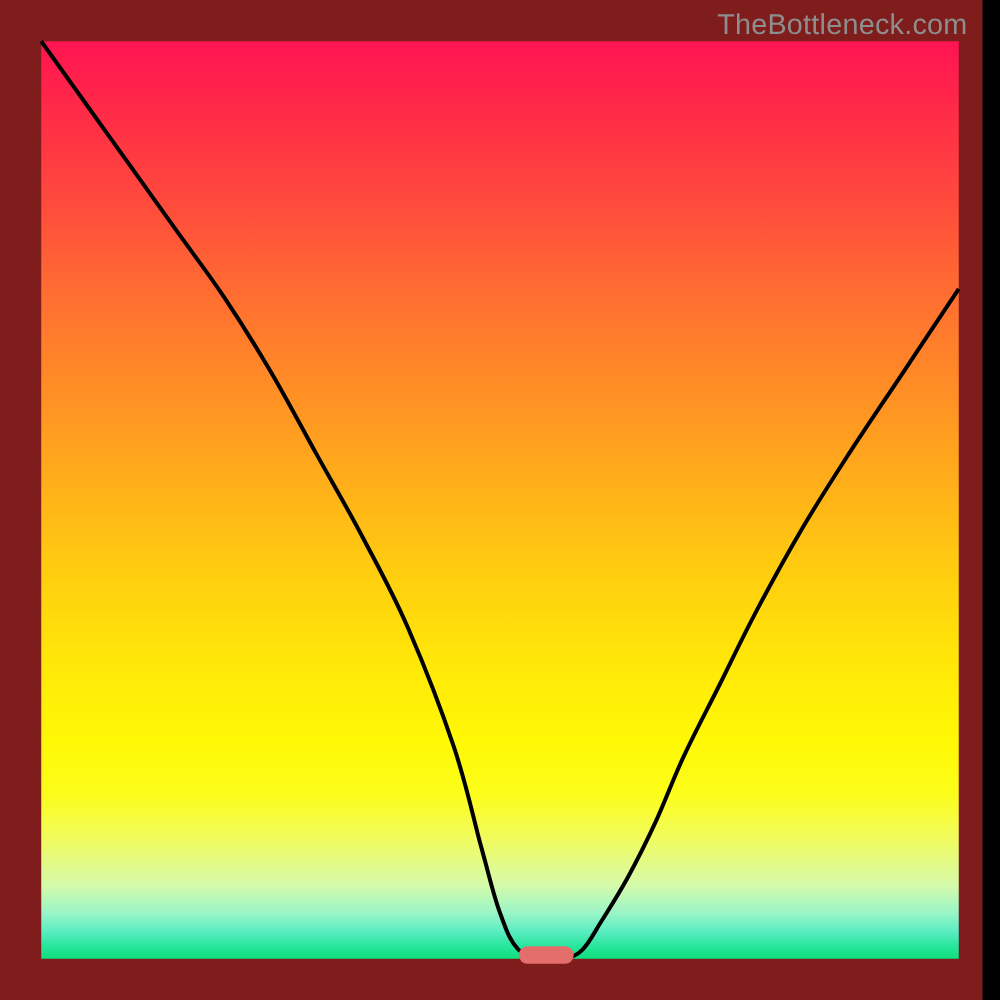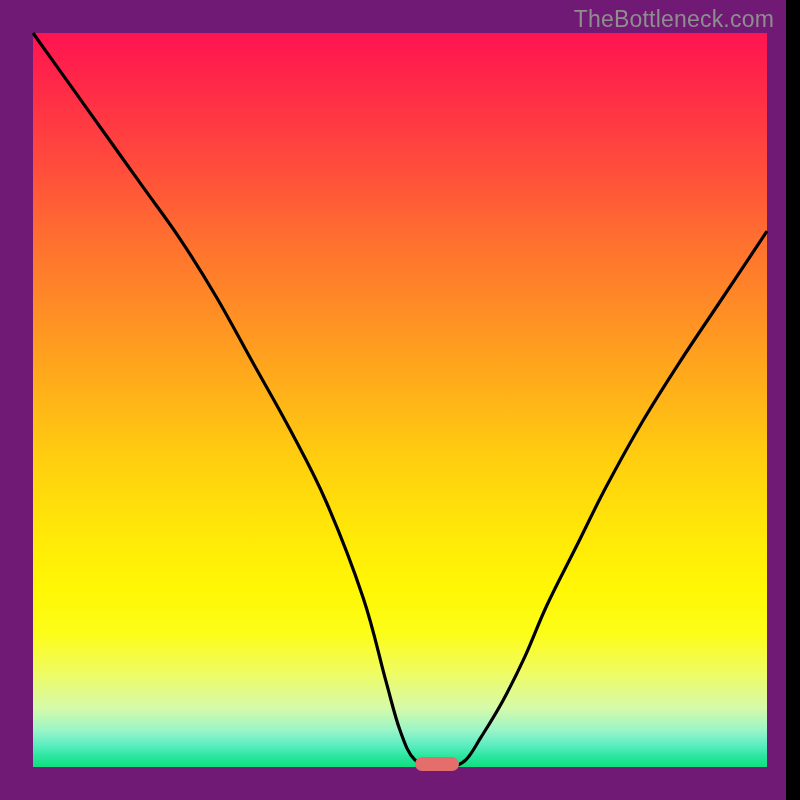--- a/index.html
+++ b/index.html
@@ -7,21 +7,21 @@
     padding: 0;
     width: 800px;
     height: 800px;
     overflow: hidden;
     background: #000;
   }
   .chart-container {
     position: relative;
     width: 786px;
     height: 800px;
-    background: #701a75;
+    background: #7f1d1d;
   }
   .plot-area {
     position: absolute;
     left: 33px;
     top: 33px;
     width: 734px;
     height: 734px;
     background: linear-gradient(to bottom,
       #ff1451 0%,
       #ff2c47 8%,

